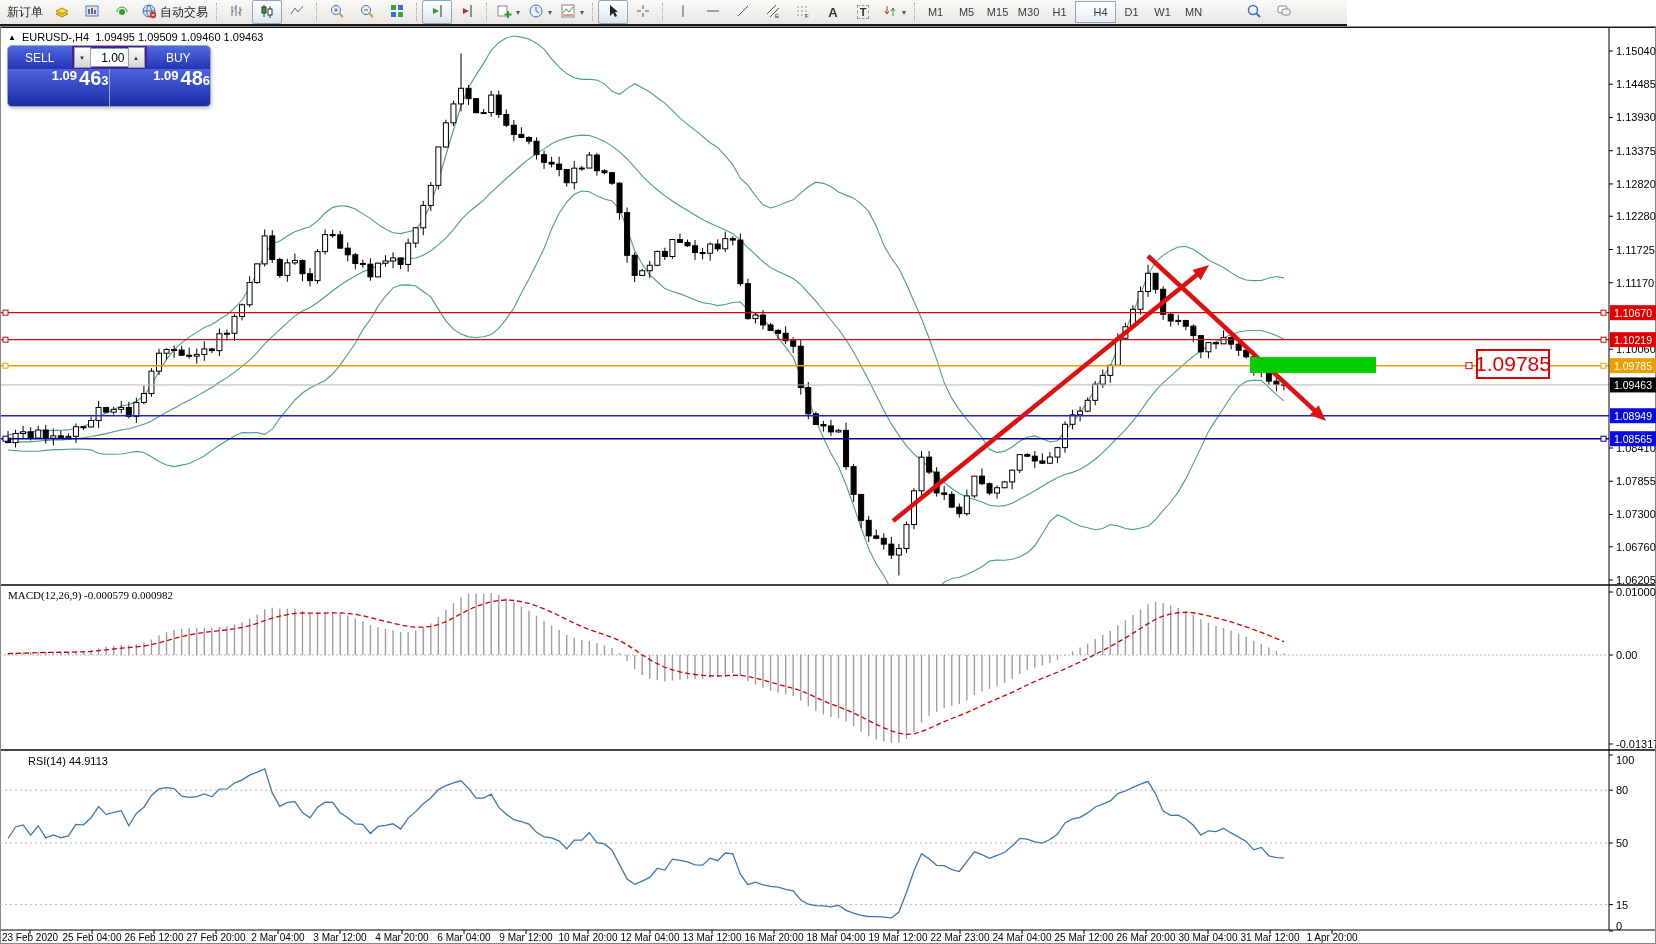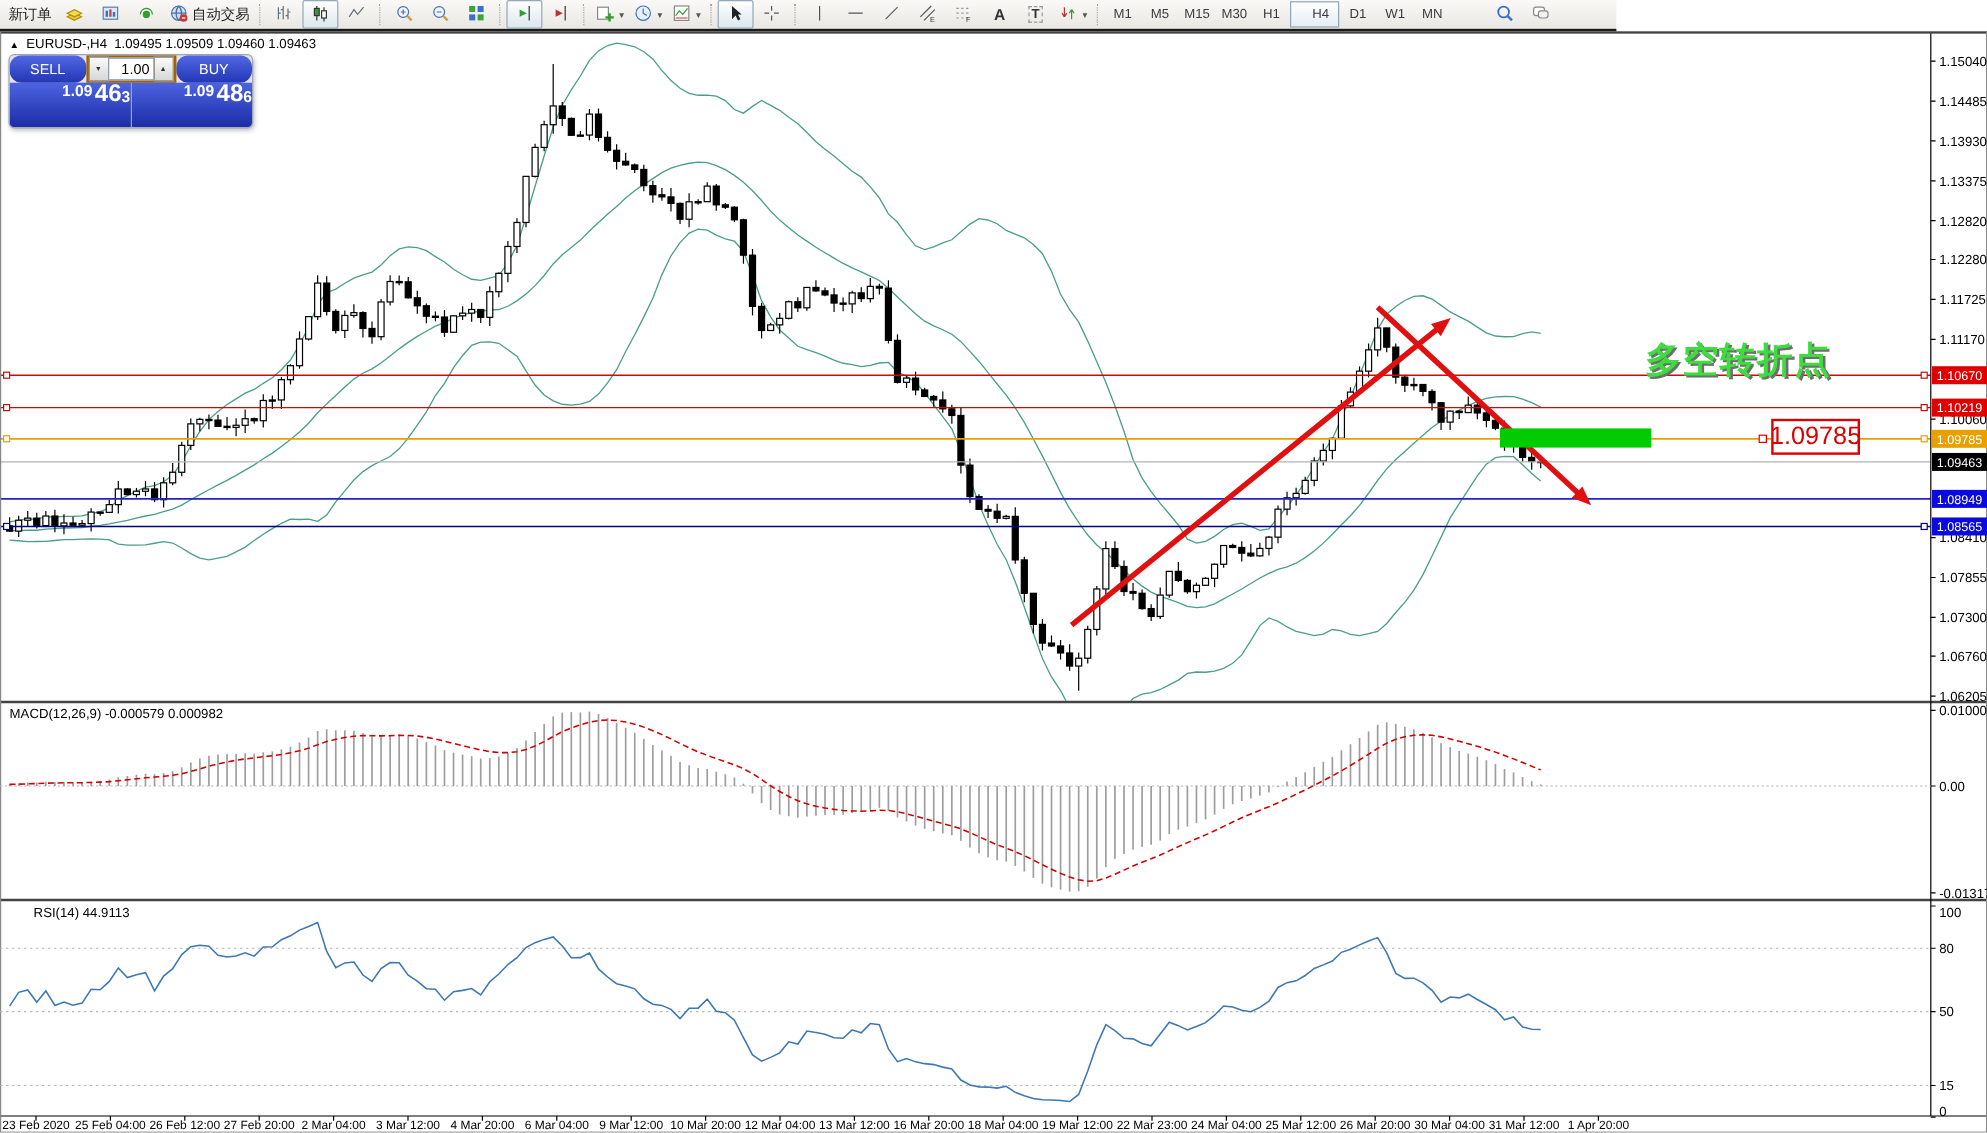--- a/index.html
+++ b/index.html
@@ -26,22 +26,22 @@
   
   .chart-title{position:absolute;left:8px;top:31px;z-index:6;font-size:11px;color:#000;
                display:flex;align-items:center;gap:6px;white-space:nowrap;}
   .collapse{font-size:8px;color:#000;}
   .ind-label{position:absolute;left:8px;z-index:6;font-size:11px;color:#000;white-space:nowrap;}
   
   .ocp{position:absolute;left:8px;top:46px;width:202px;z-index:7;border-radius:4px;overflow:hidden;
        box-shadow:0 0 0 1px #9aa7bb,1px 2px 4px rgba(0,0,0,.3);background:#e4e4e4;}
   .ocp-top{display:flex;height:23px;}
   .ocp-sell,.ocp-buy{width:64px;background:linear-gradient(#5168e4,#2336b4);color:#fff;font-size:12px;
-       display:flex;align-items:center;justify-content:center;cursor:pointer;border-radius:10px;}
-  .ocp-mid{flex:1;display:flex;align-items:center;justify-content:flex-start;background:#a16207;padding:1px 2px;}
+       display:flex;align-items:center;justify-content:center;cursor:pointer;}
+  .ocp-mid{flex:1;display:flex;align-items:center;justify-content:flex-start;background:#4c1d95;padding:1px 2px;}
   .spin-btn{width:15px;height:19px;background:linear-gradient(#fcfcfc,#d6d6d6);border:1px solid #979ea5;
        font-size:6px;color:#333;display:flex;align-items:center;justify-content:center;cursor:pointer;}
   .vol{width:34px;height:17px;border:1px solid #7f9db9;border-left:none;border-right:none;
        font-size:12px;text-align:right;padding:0 3px 0 0;font-family:"Liberation Sans",sans-serif;}
   .ocp-prices{display:flex;height:37px;gap:1px;background:#9aa7bb;}
   .pbox{flex:1;background:linear-gradient(#4d63e0,#1b2ca6);color:#fff;display:flex;
         align-items:flex-end;justify-content:flex-end;padding-bottom:18px;cursor:pointer;}
   .pfx{font-size:13px;font-weight:bold;margin:0 2px 5px 0;}
   .big{font-size:20px;font-weight:bold;line-height:1;}
   .sup{font-size:13px;font-weight:bold;align-self:flex-start;margin-top:4px;}
@@ -938,19 +938,18 @@
         <span class="sup">3</span>
       </div>
       <div class="pbox">
         <span class="pfx">1.09</span>
         <span class="big">48</span>
         <span class="sup">6</span>
       </div>
     </div>
   </div>
 
-  <div class="ind-label" style="top:589px;">MACD(12,26,9) -0.000579 0.000982</div>
+  <div class="ind-label" style="top:589px;font-family:Liberation Serif, serif;">MACD(12,26,9) -0.000579 0.000982</div>
   <div class="ind-label" style="top:755px;margin-left:20px;">RSI(14) 44.9113</div>
 
-  <div class="turn-note">多空转折点</div>
   <div class="price-tag">1.09785</div>
 
 </div>
 
 </body></html>

